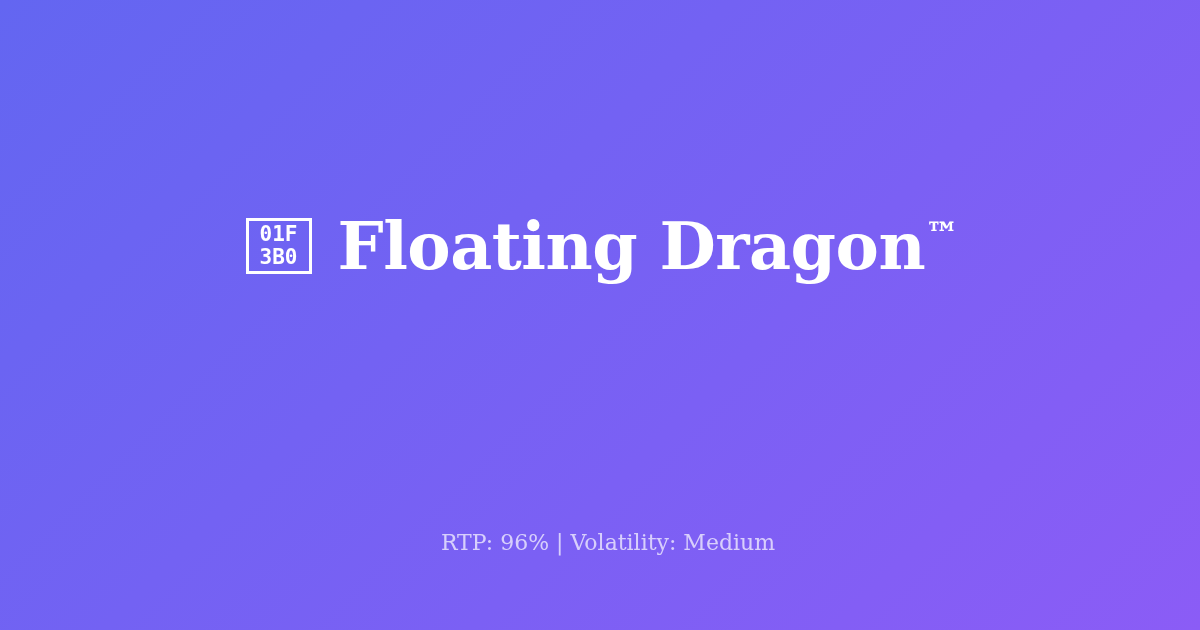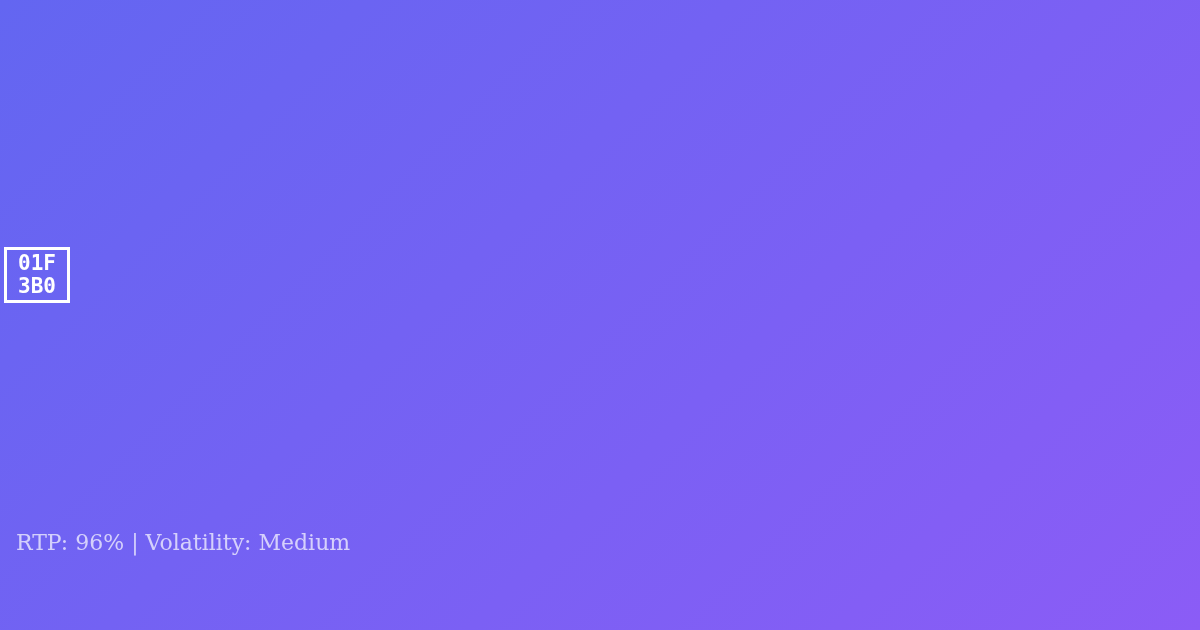--- a/index.html
+++ b/index.html
@@ -28,23 +28,22 @@
 
   
   .card-main {
     position: absolute;
     left: 4px;
     right: 0;
     top: 0;
     height: 492px;
     display: flex;
     flex-direction: column;
-    align-items: flex-start;
+    align-items: center;
     justify-content: center;
-    margin-top: 29px;
   }
 
   .title-row {
     display: flex;
     align-items: center;
     justify-content: center;
     gap: 26px;
     line-height: 1;
   }
 
@@ -96,20 +95,21 @@
     color: rgba(255, 255, 255, 0.86);
     white-space: nowrap;
   }
 
   
   .card-footer {
     position: absolute;
     left: 16px;
     right: 0;
     bottom: 76px;
+    text-align: center;
   }
   .stats-line {
     font-family: "DejaVu Serif", serif;
     font-weight: 400;
     font-size: 22px;
     line-height: 1;
     color: rgba(255, 255, 255, 0.70);
     white-space: nowrap;
   }
 </style>
@@ -120,20 +120,21 @@
 
   <div class="card-main">
 
     <div class="title-row">
 
       <span class="tofu-glyph">
         <span>01F</span>
         <span>3B0</span>
       </span>
 
+      <h1 class="game-title"><span>Floating Dragon</span><span class="trademark">™</span></h1>
 
     </div>
 
 
   </div>
 
   <div class="card-footer">
     <div class="stats-line">RTP: 96% | Volatility: Medium</div>
   </div>
 

